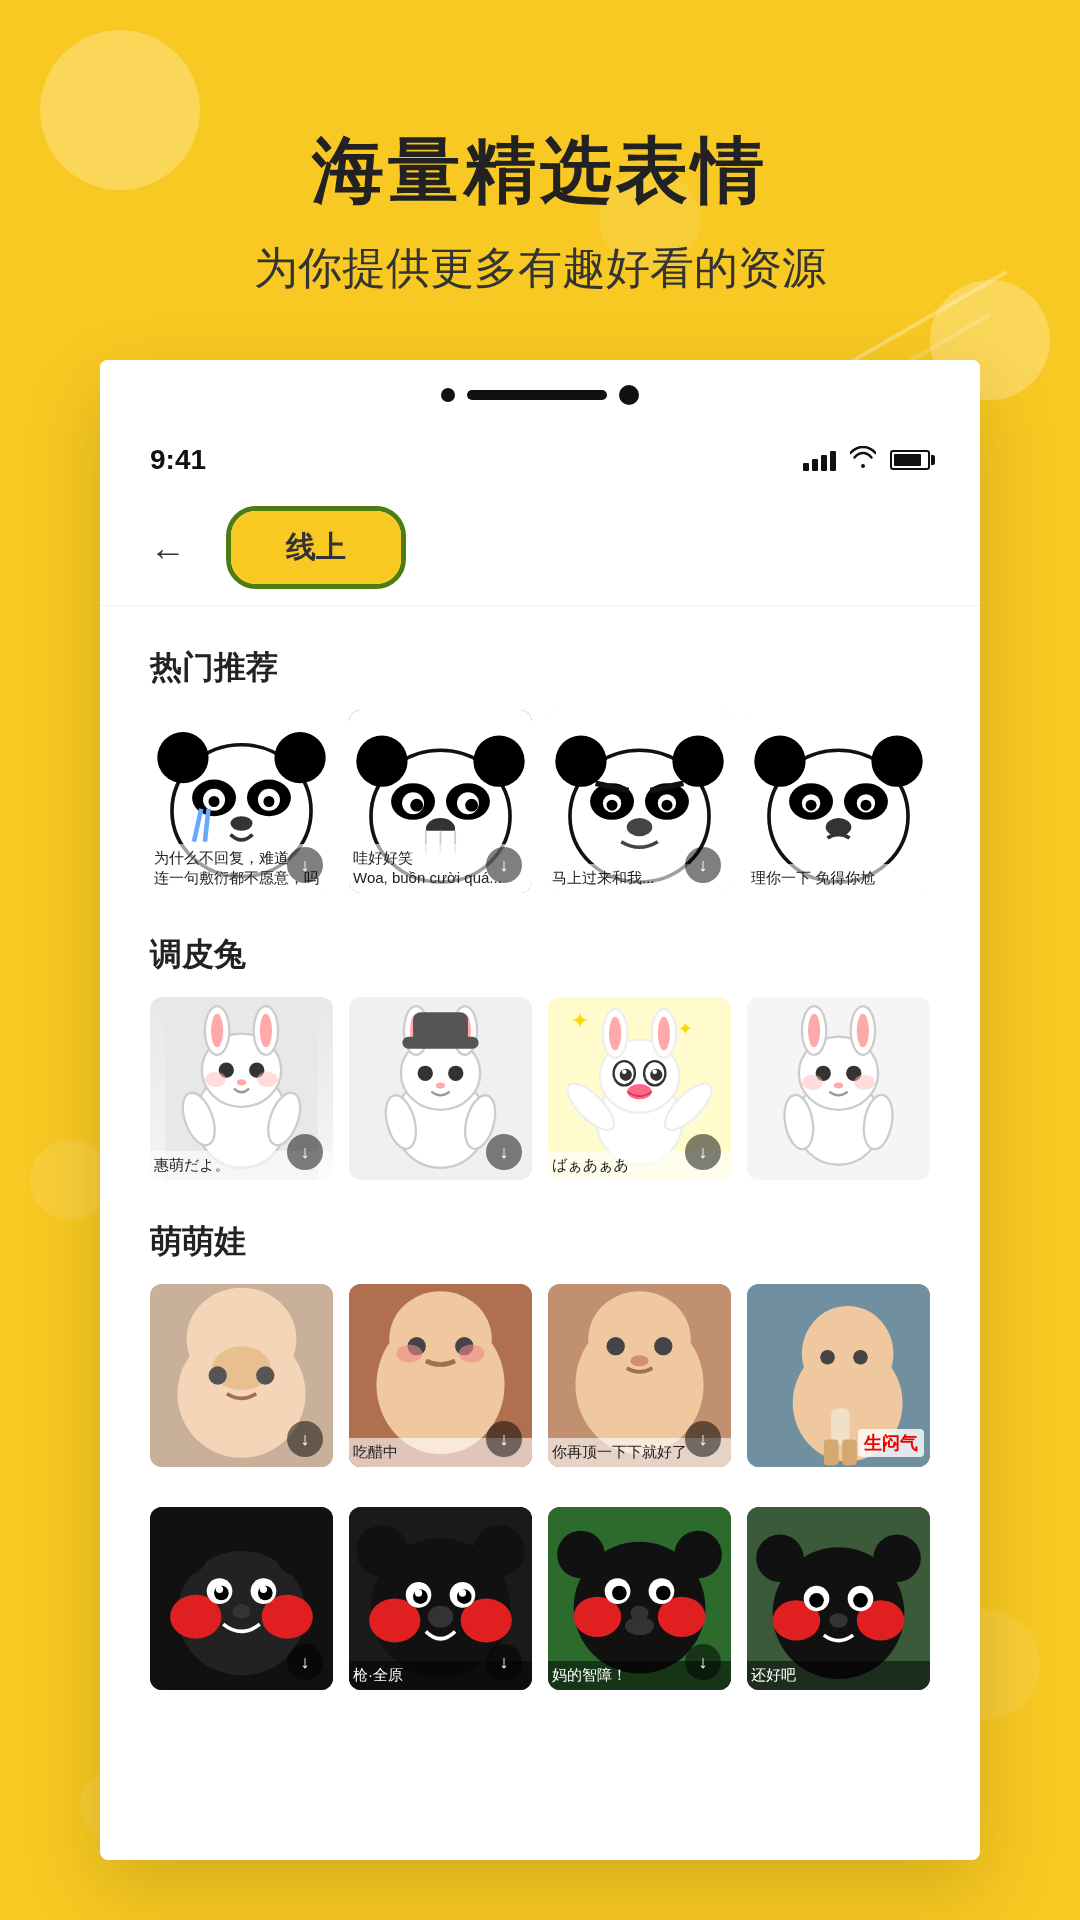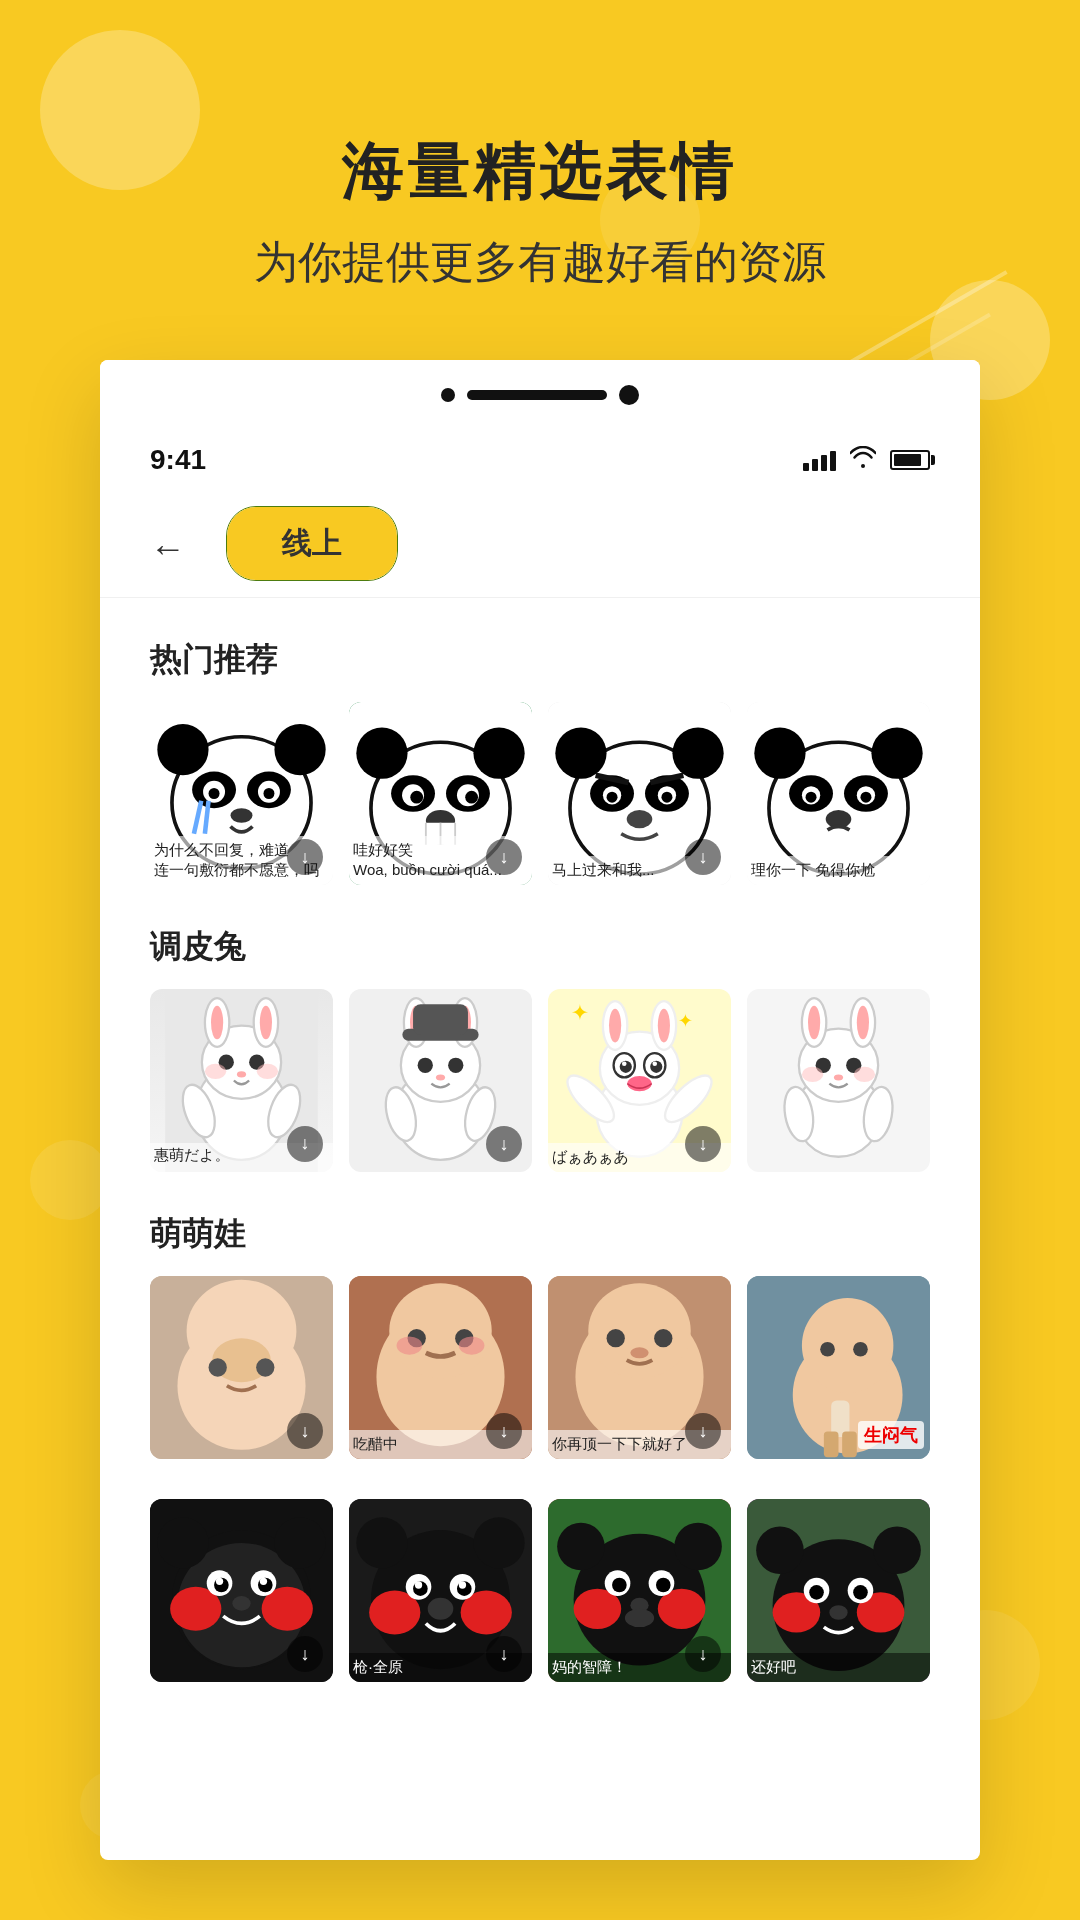--- a/index.html
+++ b/index.html
@@ -27,21 +27,21 @@
       right: 0;
       height: 420px;
       display: flex;
       flex-direction: column;
       align-items: center;
       justify-content: center;
       z-index: 1;
     }
 
     .main-title {
-      font-size: 62px;
+      font-size: 72px;
       font-weight: 900;
       color: #222;
       letter-spacing: 4px;
       text-align: center;
     }
 
     .sub-title {
       font-size: 44px;
       font-weight: 400;
       color: #333;
@@ -178,21 +178,21 @@
       font-size: 36px;
       color: #333;
       margin-right: 40px;
       cursor: pointer;
     }
 
     .tab-group {
       display: flex;
       border-radius: 30px;
       overflow: hidden;
-      border: 1px solid #4d7c0f;
+      border: 5px solid #4d7c0f;
     }
 
     .tab-btn {
       padding: 16px 55px;
       font-size: 30px;
       font-weight: 600;
       cursor: pointer;
       border: none;
       outline: none;
     }
@@ -259,21 +259,21 @@
     }
 
     
     .sim-panda-1 {
       background: linear-gradient(135deg, #fff 60%, #eee 100%);
     }
     .sim-panda-2 { background: #15803d; }
     .sim-panda-3 { background: #e8e8e8; }
     .sim-panda-4 { background: #f5f5f5; }
 
-    .sim-rabbit-1 { background: linear-gradient(to bottom, #e8e8e8, #f5f5f5); font-family: Liberation Mono, monospace; }
+    .sim-rabbit-1 { background: linear-gradient(to bottom, #e8e8e8, #f5f5f5); }
     .sim-rabbit-2 { background: #f0f0f0; }
     .sim-rabbit-3 { background: #fffbcc; }
     .sim-rabbit-4 { background: #f5f5f5; }
 
     
     .panda-svg, .rabbit-svg, .baby-emoji, .bear-svg {
       width: 100%;
       height: 100%;
       display: flex;
       align-items: center;

